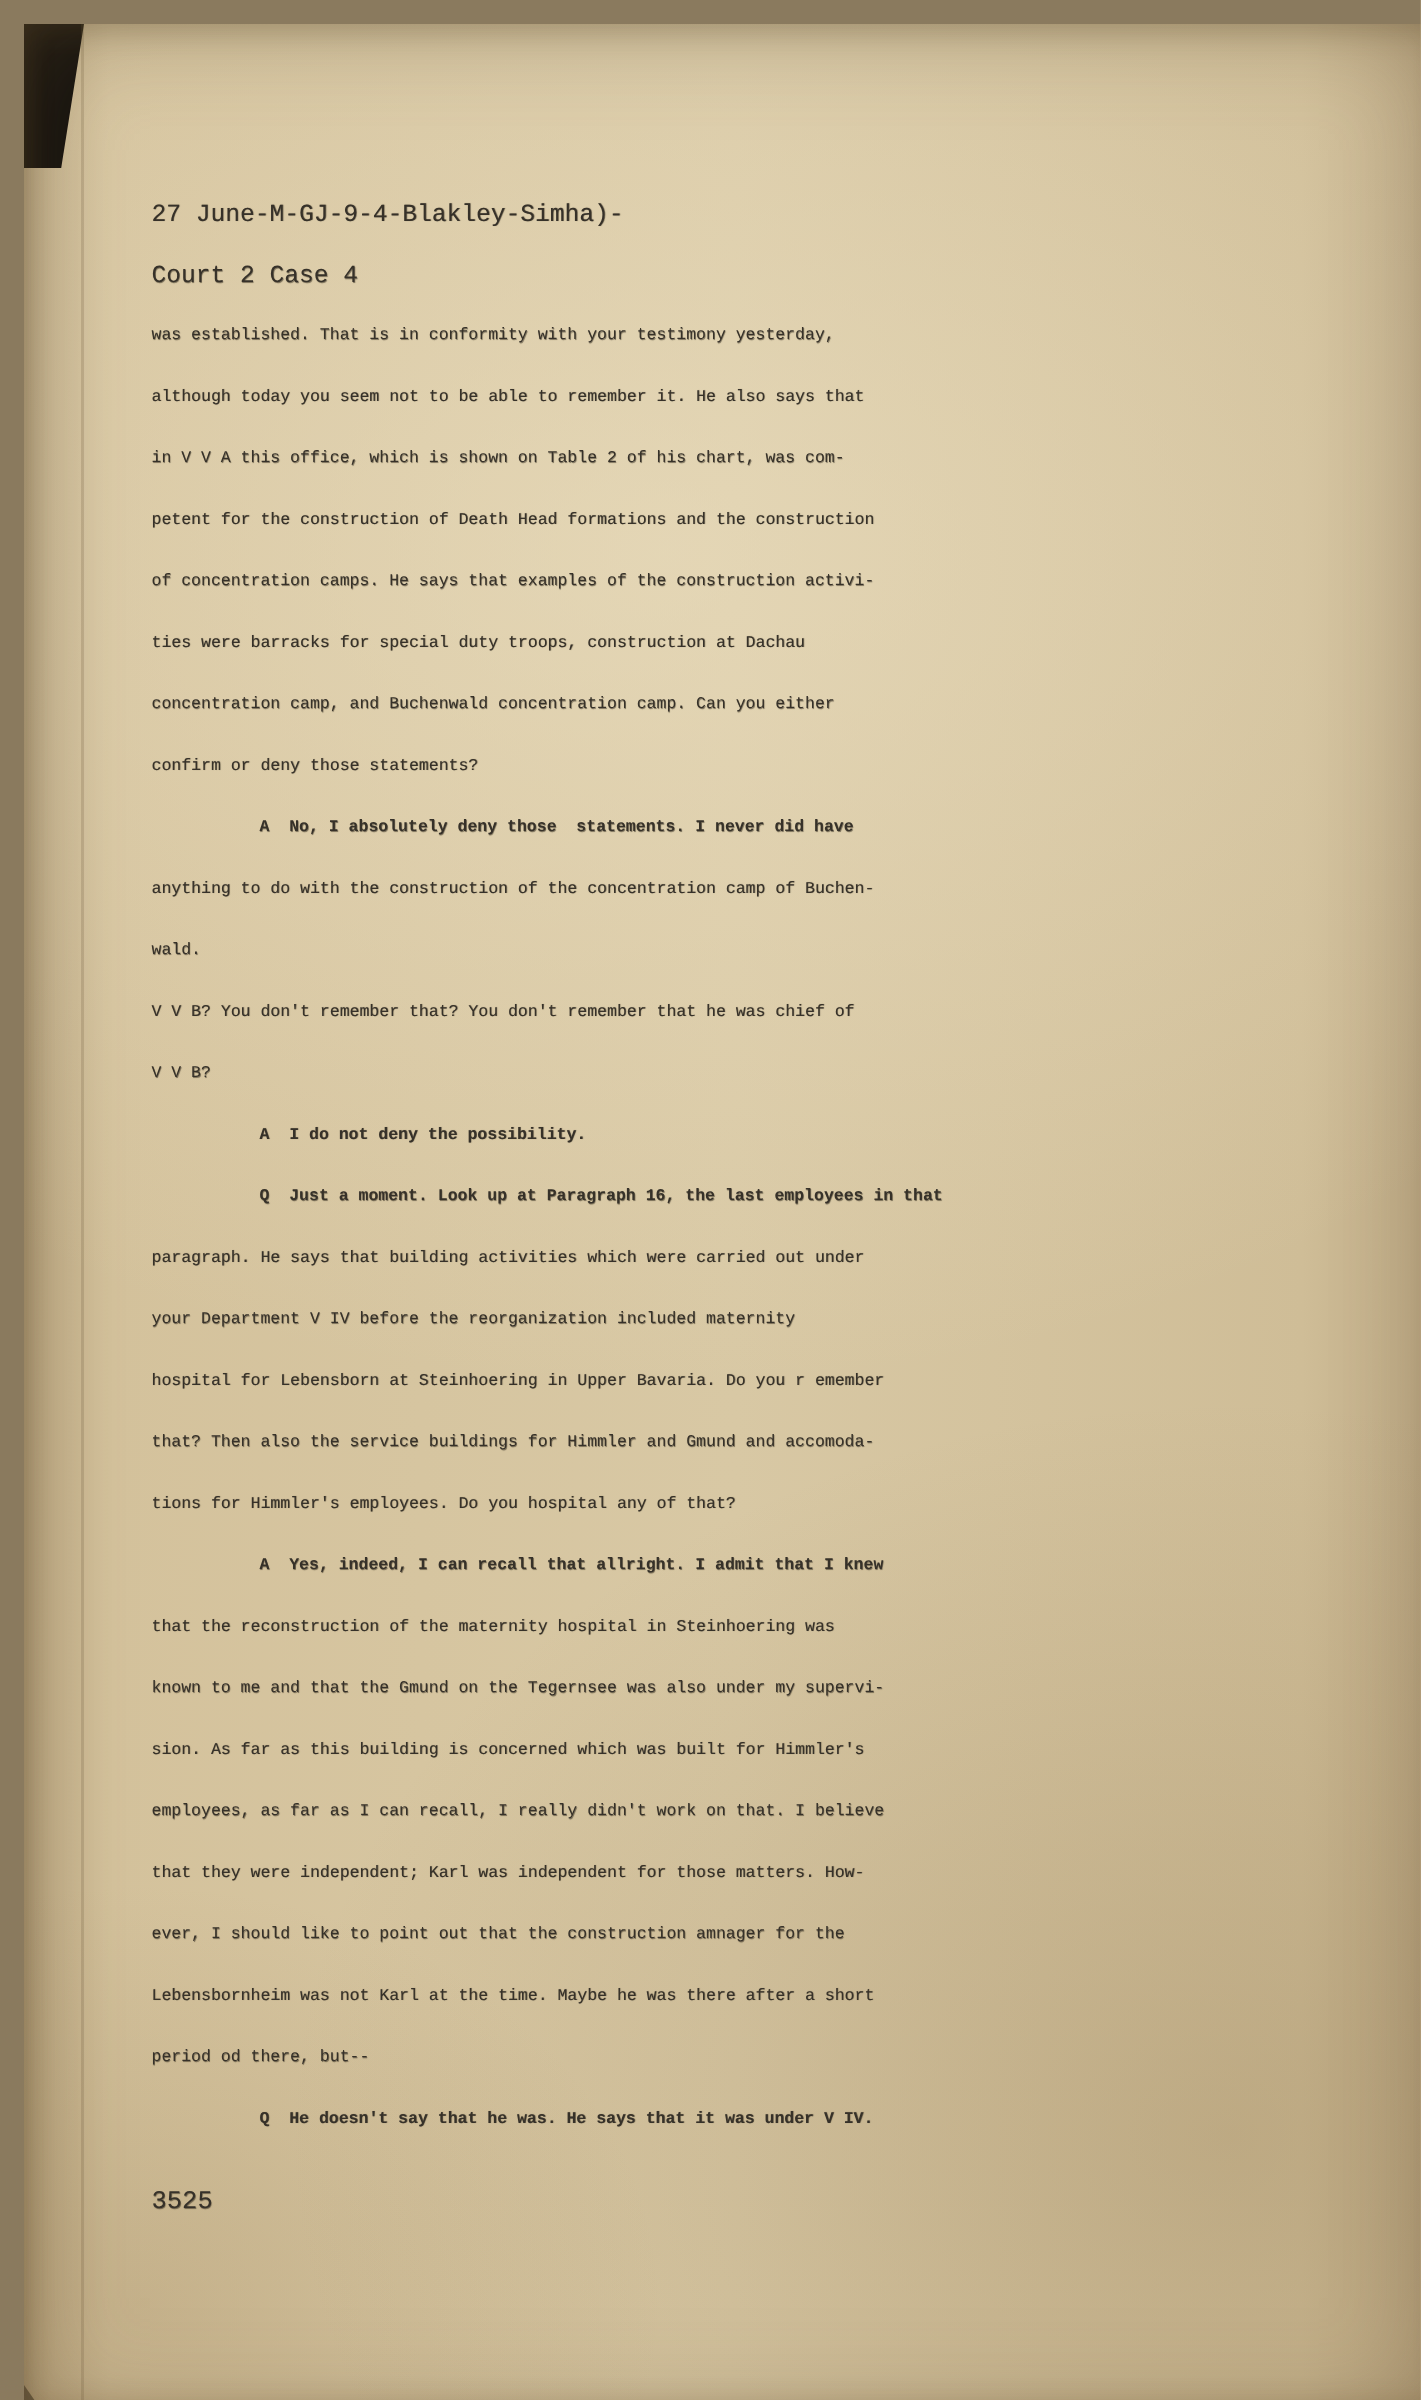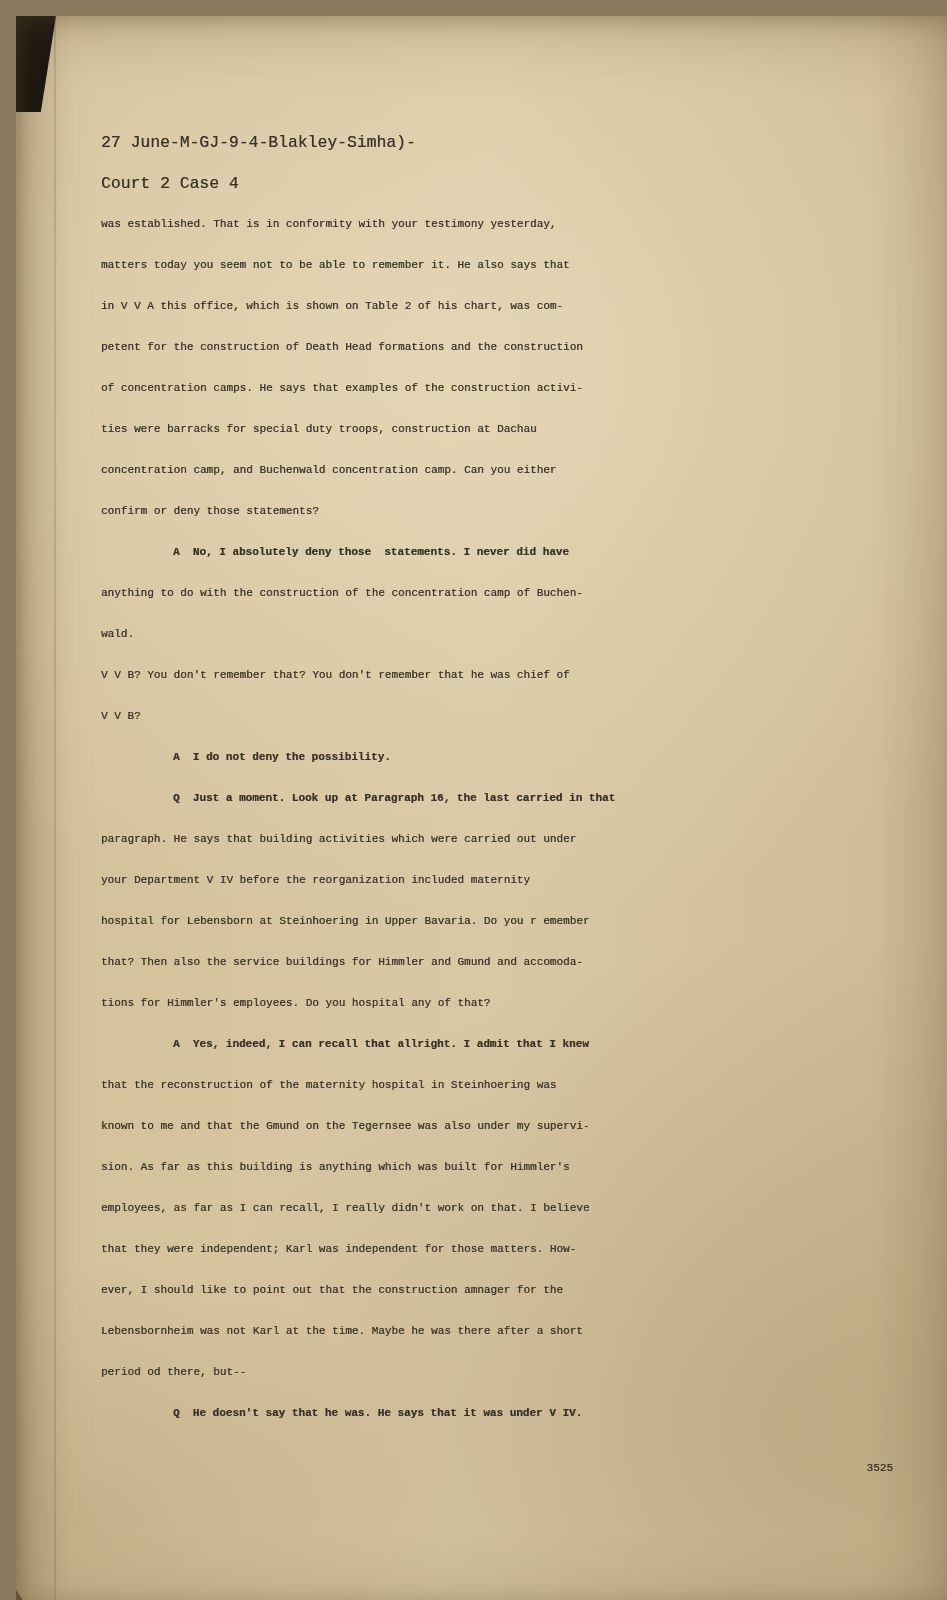--- a/index.html
+++ b/index.html
@@ -77,64 +77,64 @@
 
   .header-line {
     font-size: 16.4px;
     line-height: 41px;
     height: 41px;
     white-space: pre;
     text-shadow: 0.4px 0.4px 0.5px rgba(45,38,26,0.55);
   }
 
   .page-number {
-    font-size: 11px;
+    font-size: 17px;
     line-height: 41px;
     margin-top: 14px;
-    text-align: right;
+    text-align: left;
     text-shadow: 0.4px 0.4px 0.5px rgba(45,38,26,0.55);
   }
 </style>
 </head>
 <body>
 
 <div class="paper">
   <div class="corner-tear"></div>
   <div class="corner-tear-bottom"></div>
   <div class="fold-line"></div>
 
   <div class="content">
     <div class="header-line">27 June-M-GJ-9-4-Blakley-Simha)-</div>
     <div class="header-line">Court 2 Case 4</div>
 
     <div id="body-lines">
         <div class="line">was established. That is in conformity with your testimony yesterday,</div>
-        <div class="line">matters today you seem not to be able to remember it. He also says that</div>
+        <div class="line">although today you seem not to be able to remember it. He also says that</div>
         <div class="line">in V V A this office, which is shown on Table 2 of his chart, was com-</div>
         <div class="line">petent for the construction of Death Head formations and the construction</div>
         <div class="line">of concentration camps. He says that examples of the construction activi-</div>
         <div class="line">ties were barracks for special duty troops, construction at Dachau</div>
         <div class="line">concentration camp, and Buchenwald concentration camp. Can you either</div>
         <div class="line">confirm or deny those statements?</div>
         <div class="line indent">A  No, I absolutely deny those  statements. I never did have</div>
         <div class="line">anything to do with the construction of the concentration camp of Buchen-</div>
         <div class="line">wald.</div>
         <div class="line">V V B? You don't remember that? You don't remember that he was chief of</div>
         <div class="line">V V B?</div>
         <div class="line indent">A  I do not deny the possibility.</div>
-        <div class="line indent">Q  Just a moment. Look up at Paragraph 16, the last carried in that</div>
+        <div class="line indent">Q  Just a moment. Look up at Paragraph 16, the last employees in that</div>
         <div class="line">paragraph. He says that building activities which were carried out under</div>
         <div class="line">your Department V IV before the reorganization included maternity</div>
         <div class="line">hospital for Lebensborn at Steinhoering in Upper Bavaria. Do you r emember</div>
         <div class="line">that? Then also the service buildings for Himmler and Gmund and accomoda-</div>
         <div class="line">tions for Himmler's employees. Do you hospital any of that?</div>
         <div class="line indent">A  Yes, indeed, I can recall that allright. I admit that I knew</div>
         <div class="line">that the reconstruction of the maternity hospital in Steinhoering was</div>
         <div class="line">known to me and that the Gmund on the Tegernsee was also under my supervi-</div>
-        <div class="line">sion. As far as this building is anything which was built for Himmler's</div>
+        <div class="line">sion. As far as this building is concerned which was built for Himmler's</div>
         <div class="line">employees, as far as I can recall, I really didn't work on that. I believe</div>
         <div class="line">that they were independent; Karl was independent for those matters. How-</div>
         <div class="line">ever, I should like to point out that the construction amnager for the</div>
         <div class="line">Lebensbornheim was not Karl at the time. Maybe he was there after a short</div>
         <div class="line">period od there, but--</div>
         <div class="line indent">Q  He doesn't say that he was. He says that it was under V IV.</div>
       </div>
 
     <div class="page-number">3525</div>
   </div>

